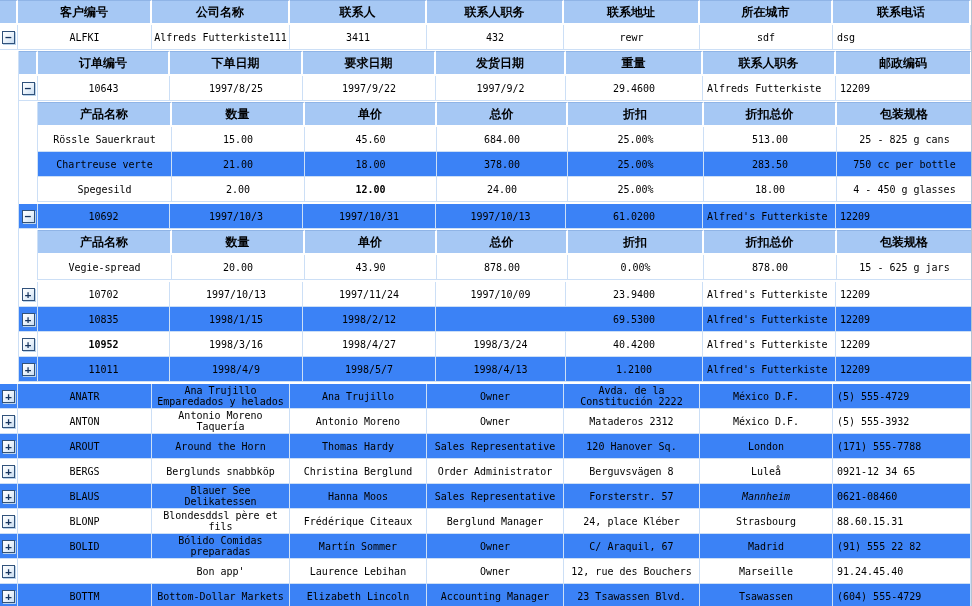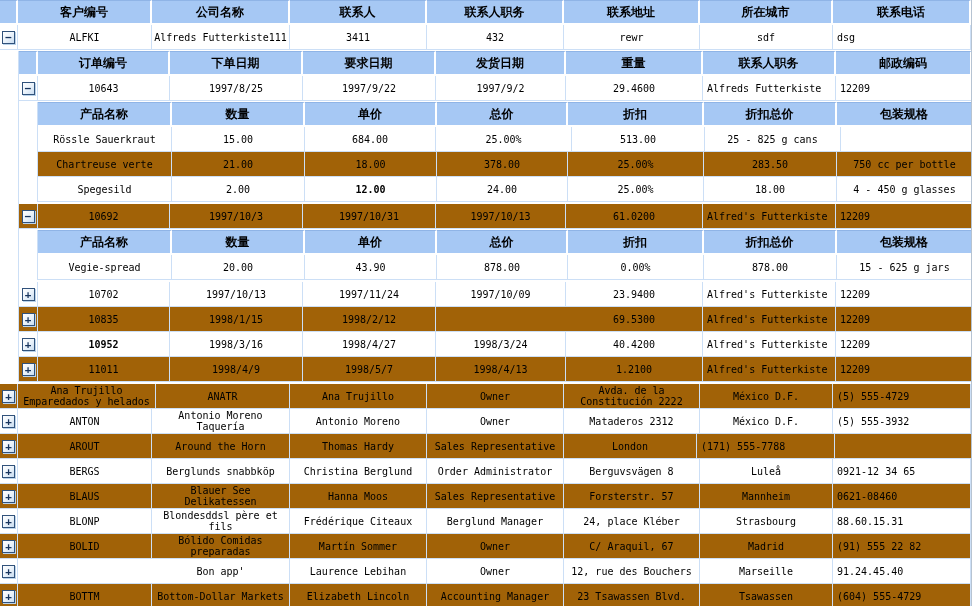--- a/index.html
+++ b/index.html
@@ -16,21 +16,21 @@
     background:#a6c8f4;
     border-right:2px solid #fff;
     border-bottom:2px solid #fff;
     border-top:1px solid #8fb4e6;
     display:flex;align-items:center;justify-content:center;
     font-family:"DejaVu Sans","Liberation Sans",sans-serif;
     font-weight:bold;font-size:12px;
     overflow:hidden;
   }
   .row{display:flex;height:25px;box-sizing:border-box;background:#fff;border-bottom:1px solid #ccdff6;}
-  .row.alt{background:#a16207;}
+  .row.alt{background:#3b82f6;}
   .cell{
     box-sizing:border-box;flex:none;
     border-right:1px solid #ccdff6;
     display:flex;align-items:center;justify-content:center;
     text-align:center;line-height:11px;
     padding:0 2px;overflow:hidden;
   }
   .cell.left{justify-content:flex-start;text-align:left;padding-left:4px;}
   .expand-cell{padding:0;}
   .toggle{
@@ -101,20 +101,21 @@
             <div class="hcell" style="width: 133px;">数量</div>
             <div class="hcell" style="width: 132px;">单价</div>
             <div class="hcell" style="width: 131px;">总价</div>
             <div class="hcell" style="width: 136px;">折扣</div>
             <div class="hcell" style="width: 133px;">折扣总价</div>
             <div class="hcell" style="width: 136px;">包装规格</div>
           </div>
           <div class="row">
             <div class="cell" style="width: 134px;">Rössle Sauerkraut</div>
             <div class="cell" style="width: 133px;">15.00</div>
+            <div class="cell" style="width: 132px;">45.60</div>
             <div class="cell" style="width: 131px;">684.00</div>
             <div class="cell" style="width: 136px;">25.00%</div>
             <div class="cell" style="width: 133px;">513.00</div>
             <div class="cell" style="width: 136px;">25 - 825 g cans</div>
           </div>
           <div class="row alt">
             <div class="cell" style="width: 134px;">Chartreuse verte</div>
             <div class="cell" style="width: 133px;">21.00</div>
             <div class="cell" style="width: 132px;">18.00</div>
             <div class="cell" style="width: 131px;">378.00</div>
@@ -210,22 +211,22 @@
           <div class="cell" style="width: 130px;">1998/4/13</div>
           <div class="cell" style="width: 137px;">1.2100</div>
           <div class="cell left" style="width: 133px;">Alfred's Futterkiste</div>
           <div class="cell left" style="width: 136px;">12209</div>
         </div>
       </div>
       <div class="row alt">
         <div class="cell expand-cell" style="width: 18px;">
           <span class="toggle">+</span>
         </div>
+        <div class="cell" style="width: 134px;">ANATR</div>
         <div class="cell" style="width: 138px;">Ana Trujillo Emparedados y helados</div>
-        <div class="cell" style="width: 134px;">ANATR</div>
         <div class="cell" style="width: 137px;">Ana Trujillo</div>
         <div class="cell" style="width: 137px;">Owner</div>
         <div class="cell" style="width: 136px;">Avda. de la Constitución 2222</div>
         <div class="cell" style="width: 133px;">México D.F.</div>
         <div class="cell left" style="width: 138px;">(5) 555-4729</div>
       </div>
       <div class="row">
         <div class="cell expand-cell" style="width: 18px;">
           <span class="toggle">+</span>
         </div>
@@ -238,20 +239,21 @@
         <div class="cell left" style="width: 138px;">(5) 555-3932</div>
       </div>
       <div class="row alt">
         <div class="cell expand-cell" style="width: 18px;">
           <span class="toggle">+</span>
         </div>
         <div class="cell" style="width: 134px;">AROUT</div>
         <div class="cell" style="width: 138px;">Around the Horn</div>
         <div class="cell" style="width: 137px;">Thomas Hardy</div>
         <div class="cell" style="width: 137px;">Sales Representative</div>
+        <div class="cell" style="width: 136px;">120 Hanover Sq.</div>
         <div class="cell" style="width: 133px;">London</div>
         <div class="cell left" style="width: 138px;">(171) 555-7788</div>
       </div>
       <div class="row">
         <div class="cell expand-cell" style="width: 18px;">
           <span class="toggle">+</span>
         </div>
         <div class="cell" style="width: 134px;">BERGS</div>
         <div class="cell" style="width: 138px;">Berglunds snabbköp</div>
         <div class="cell" style="width: 137px;">Christina Berglund</div>
@@ -262,21 +264,21 @@
       </div>
       <div class="row alt">
         <div class="cell expand-cell" style="width: 18px;">
           <span class="toggle">+</span>
         </div>
         <div class="cell" style="width: 134px;">BLAUS</div>
         <div class="cell" style="width: 138px;">Blauer See Delikatessen</div>
         <div class="cell" style="width: 137px;">Hanna Moos</div>
         <div class="cell" style="width: 137px;">Sales Representative</div>
         <div class="cell" style="width: 136px;">Forsterstr. 57</div>
-        <div class="cell" style="width: 133px;">Mannheim</div>
+        <div class="cell" style="width: 133px; font-style: italic;">Mannheim</div>
         <div class="cell left" style="width: 138px;">0621-08460</div>
       </div>
       <div class="row">
         <div class="cell expand-cell" style="width: 18px;">
           <span class="toggle">+</span>
         </div>
         <div class="cell" style="width: 134px;">BLONP</div>
         <div class="cell" style="width: 138px;">Blondesddsl père et fils</div>
         <div class="cell" style="width: 137px;">Frédérique Citeaux</div>
         <div class="cell" style="width: 137px;">Berglund Manager</div>

